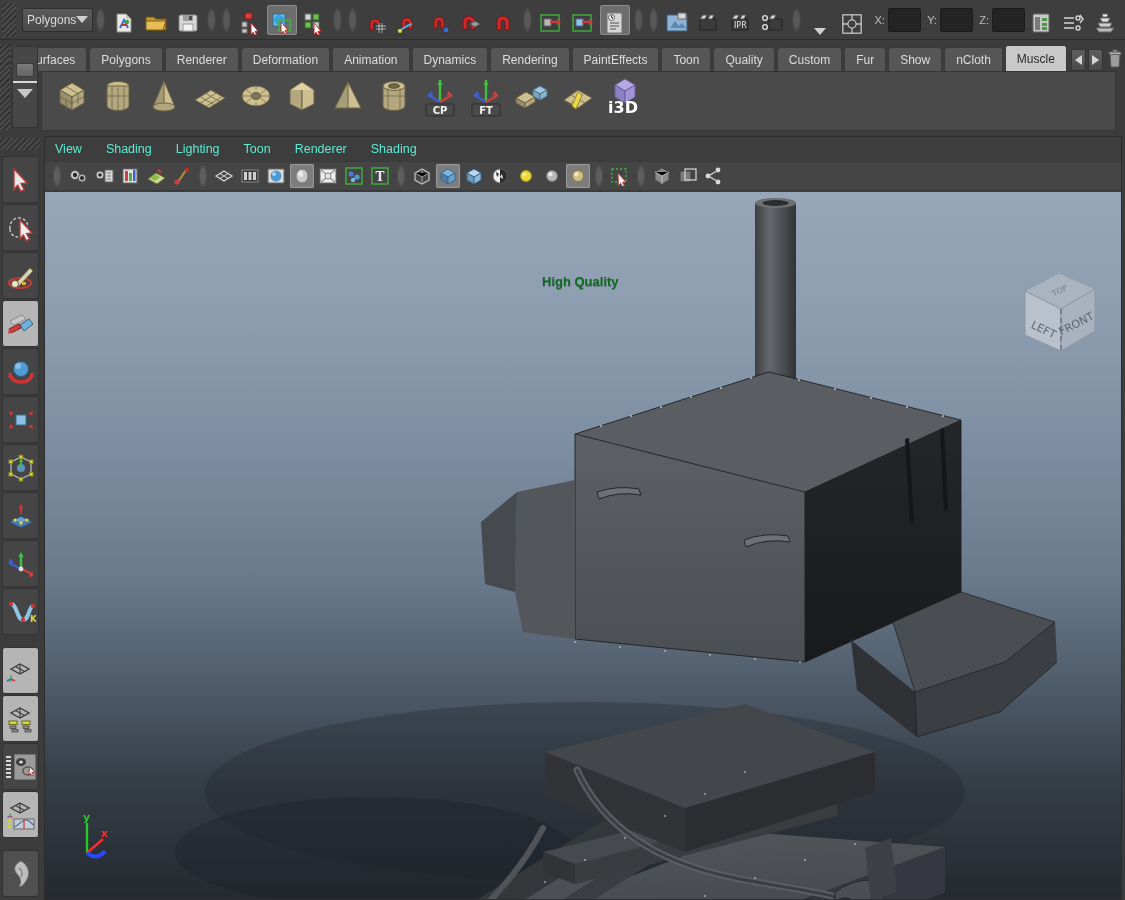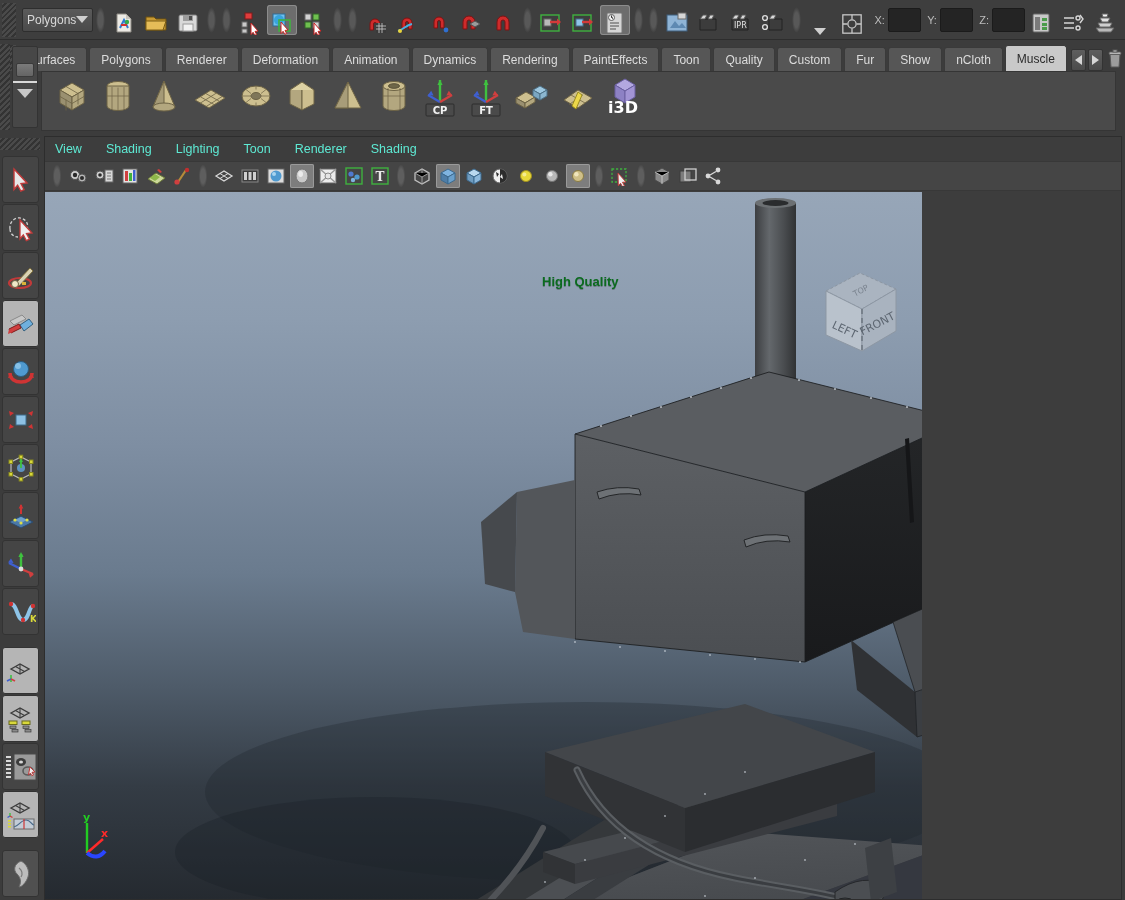--- a/index.html
+++ b/index.html
@@ -199,21 +199,21 @@
   .vp-btn {
     width: 24px; height: 24px; margin: 0 1px;
     display: flex; align-items: center; justify-content: center;
     border-radius: 2px; flex: 0 0 auto;
   }
   .vp-btn.down { background: #7d7d7d; box-shadow: inset 0 0 0 1px #9a9a9a; }
 
   
   #viewport {
     position: absolute; left: 0; top: 55px;
-    width: 877px; height: 707px;
+    width: 1076px; height: 707px;
     background: linear-gradient(180deg,
       #97a6b8 0%, #8d9db0 18%, #7e8ea2 36%,
       #6a7b8e 54%, #4e5b69 70%, #343c45 84%, #252a30 100%);
     overflow: hidden;
   }
   #hqlabel {
     position: absolute; left: 497px; top: 82px;
     color: #0b6b1f; font-size: 13px; font-weight: bold;
     text-shadow: 0 1px 0 rgba(0,0,0,.25);
   }

